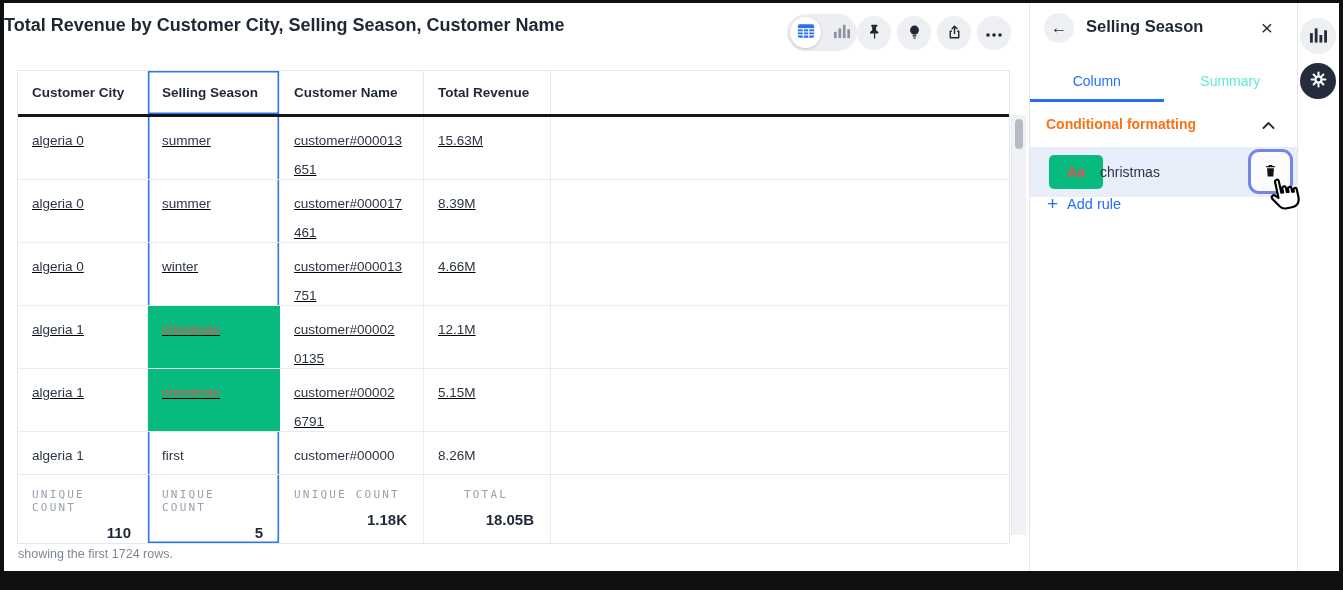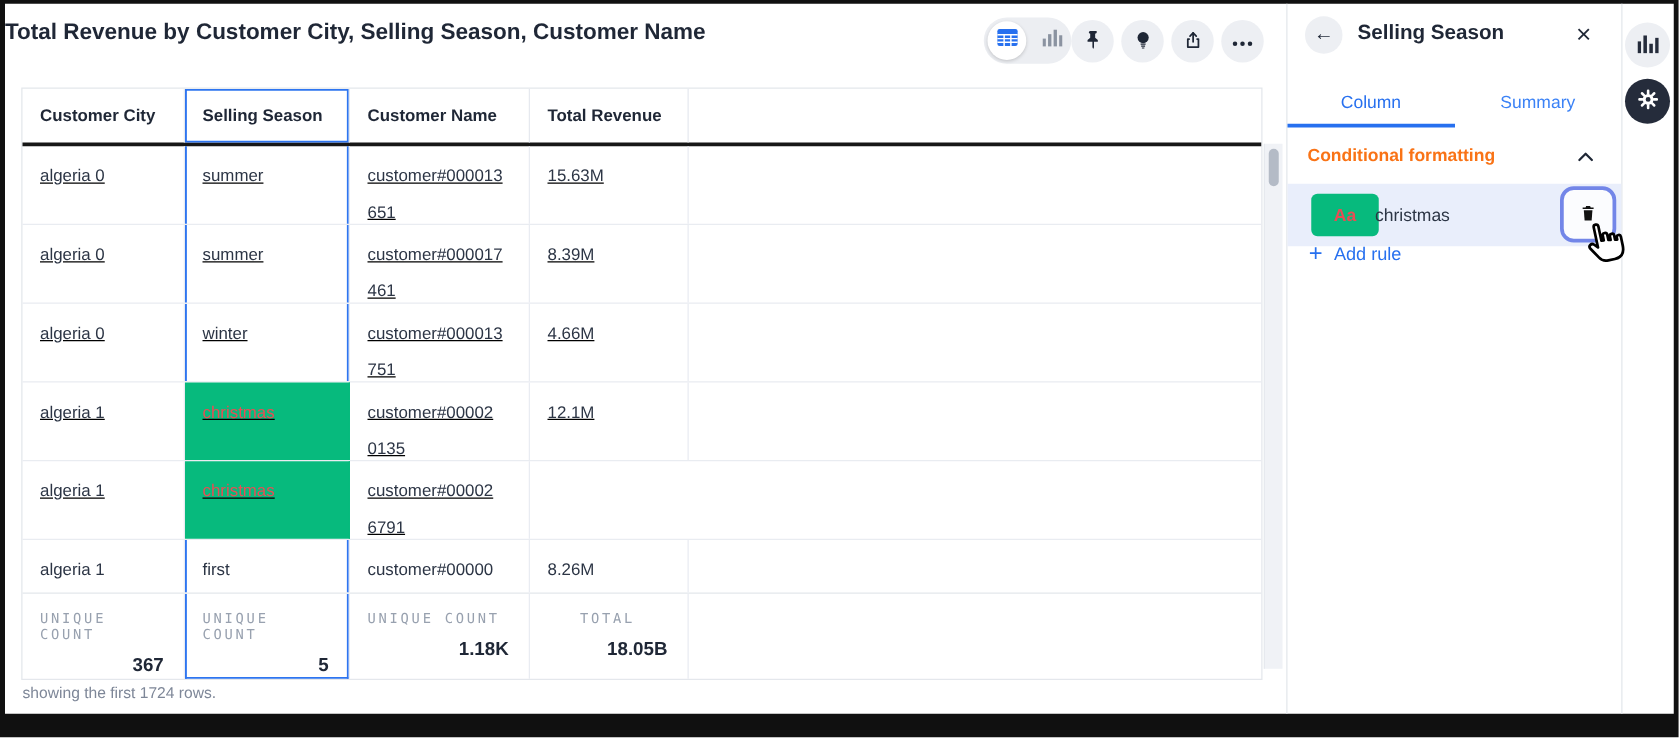--- a/index.html
+++ b/index.html
@@ -45,21 +45,21 @@
   
   .vdiv { position:absolute; top:3px; width:1px; height:568px; background:#e4e7ec; }
 
   
   .back-btn { position:absolute; left:1044px; top:13px; width:30px; height:30px; border-radius:50%;
               background:#edeff3; border:none; font-size:16px; color:#1f2736; display:flex; align-items:center; justify-content:center; cursor:pointer; }
   .panel-title { position:absolute; left:1086px; top:17px; font-size:16.5px; font-weight:600; color:#1f2736; }
   .close-btn { position:absolute; left:1254px; top:15px; width:26px; height:26px; border:none; background:transparent;
                font-size:21px; color:#1f2736; display:flex; align-items:center; justify-content:center; cursor:pointer; padding:0; }
   .tabs { position:absolute; left:1030px; top:60px; width:267px; height:42px; display:flex; }
-  .tab { flex:1; display:flex; align-items:center; justify-content:center; font-size:14px; color:#3b82f6; position:relative; cursor:pointer; }
+  .tab { flex:1; display:flex; align-items:center; justify-content:center; font-size:14px; color:#5eead4; position:relative; cursor:pointer; }
   .tab.active { color:#2770ef; }
   .tab.active::after { content:""; position:absolute; left:0; right:0; bottom:0; height:3px; background:#2770ef; }
   .section-head { position:absolute; left:1046px; top:116px; font-size:14px; font-weight:600; color:#f97316; }
   .collapse-btn { position:absolute; left:1257px; top:115px; width:22px; height:20px; background:transparent; border:none;
                   display:flex; align-items:center; justify-content:center; cursor:pointer; padding:0; }
   .rule-row { position:absolute; left:1030px; top:147px; width:267px; height:50px; background:#e9eefb; cursor:pointer; }
   .swatch { position:absolute; left:19px; top:8px; width:54px; height:34px; border-radius:5px; background:#07ba7d;
             color:#e84d54; font-size:14px; font-weight:600; display:flex; align-items:center; justify-content:center; }
   .rule-label { position:absolute; left:70px; top:0; height:50px; display:flex; align-items:center; font-size:14px; color:#2c3545; }
   .trash-btn { position:absolute; left:218px; top:2px; width:45px; height:45px; border-radius:11px;
@@ -203,38 +203,39 @@
       <div class="cell nob"></div>
     </div>
 
     <div class="trow brow">
       <div class="cell">algeria 1</div>
       <div class="cell green">christmas</div>
       <div class="cell">
         <div>customer#00002</div>
         <div>6791</div>
       </div>
+      <div class="cell">5.15M</div>
       <div class="cell nob"></div>
     </div>
 
     <div class="trow brow-last">
       <div class="cell">algeria 1</div>
       <div class="cell sel">first</div>
       <div class="cell">
         <div>customer#00000</div>
         <div></div>
       </div>
       <div class="cell">8.26M</div>
       <div class="cell nob"></div>
     </div>
 
     <div class="trow tfoot">
       <div class="fcell">
         <div class="flabel">UNIQUE COUNT</div>
-        <div class="fvalue">367</div>
+        <div class="fvalue">110</div>
       </div>
       <div class="fcell sel">
         <div class="flabel">UNIQUE COUNT</div>
         <div class="fvalue">5</div>
       </div>
       <div class="fcell">
         <div class="flabel">UNIQUE COUNT</div>
         <div class="fvalue">1.18K</div>
       </div>
       <div class="fcell">

